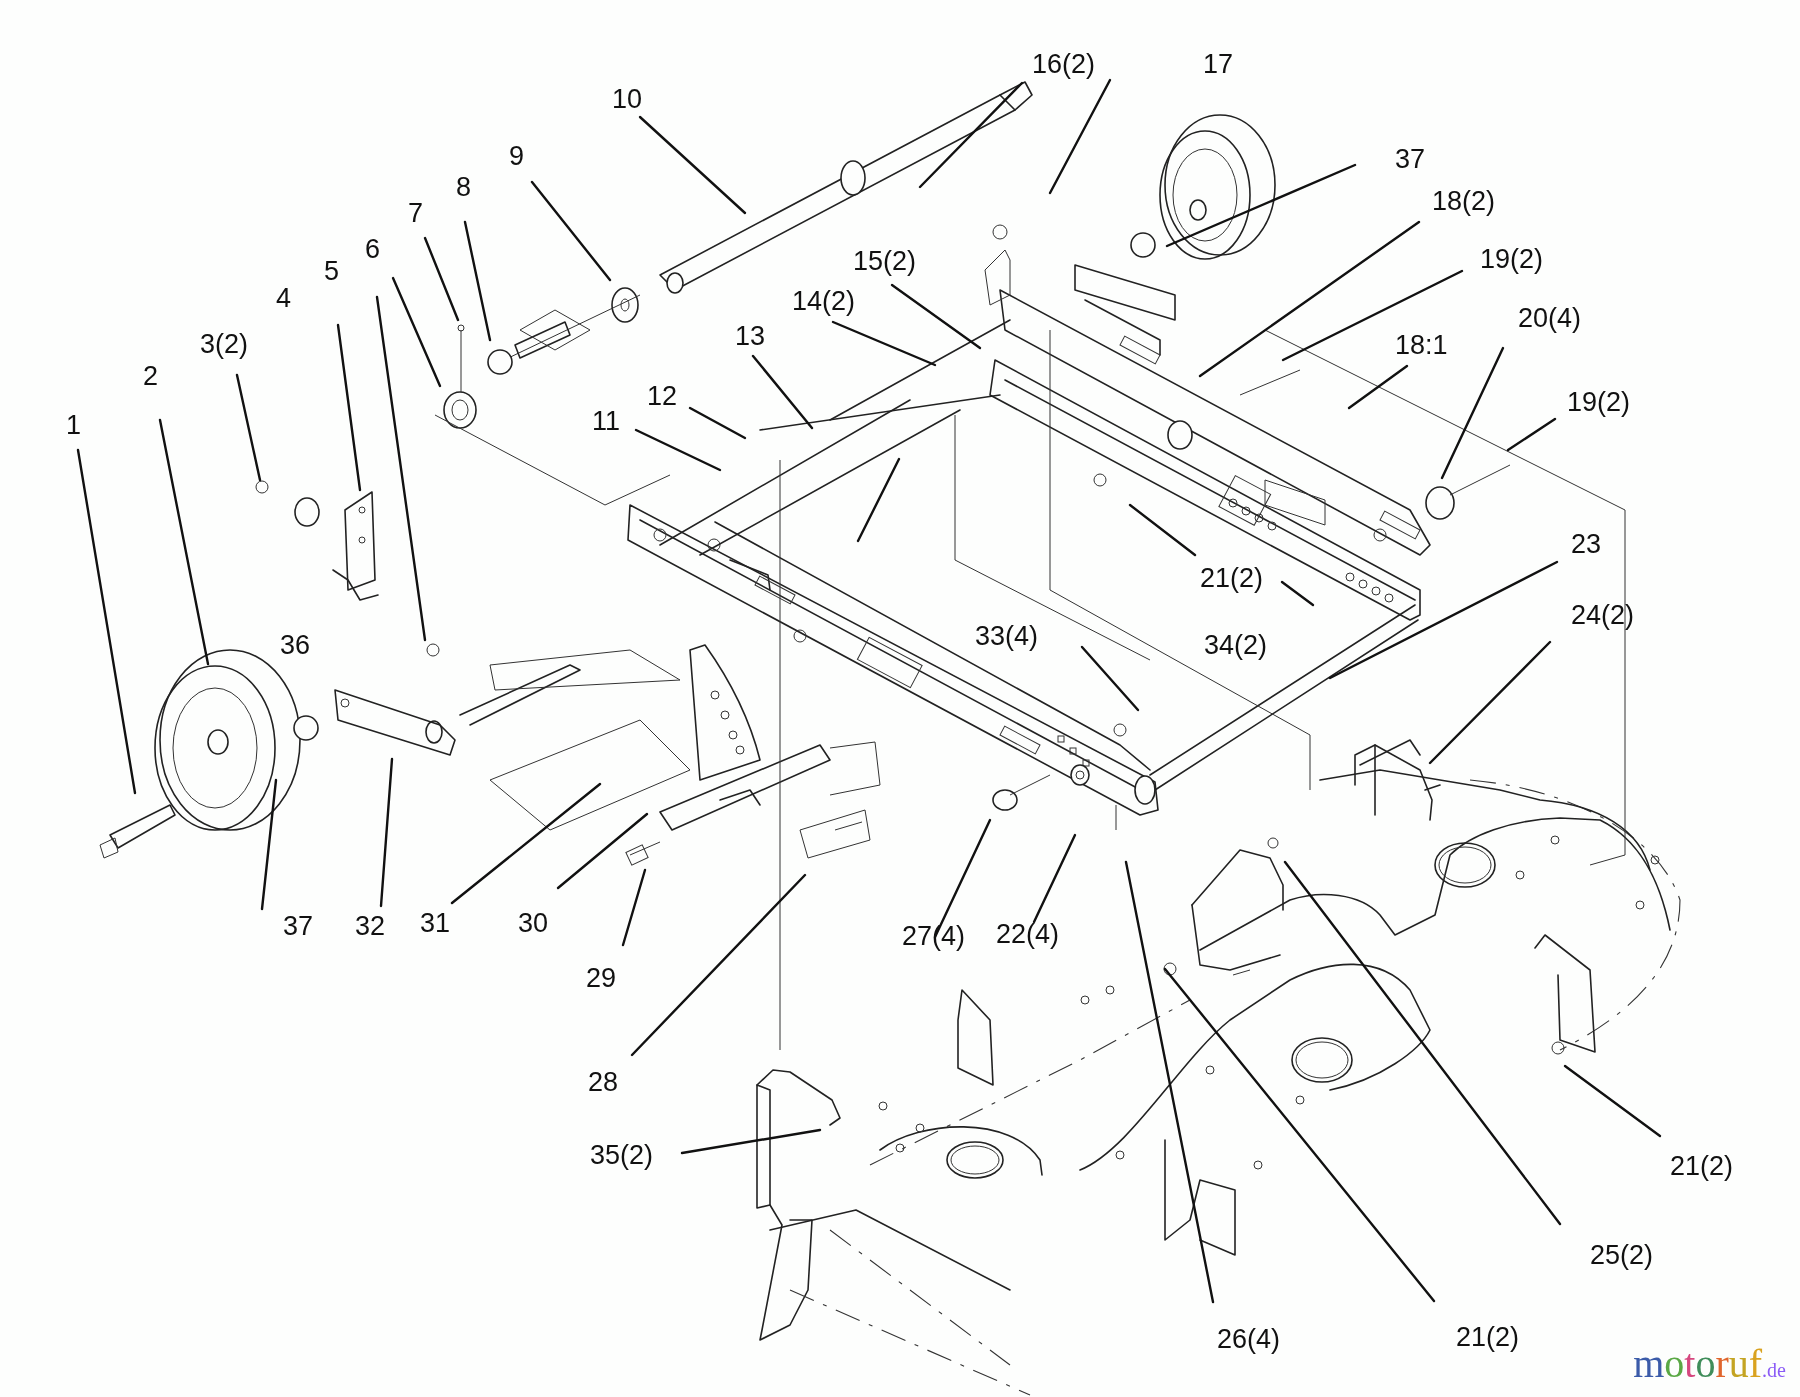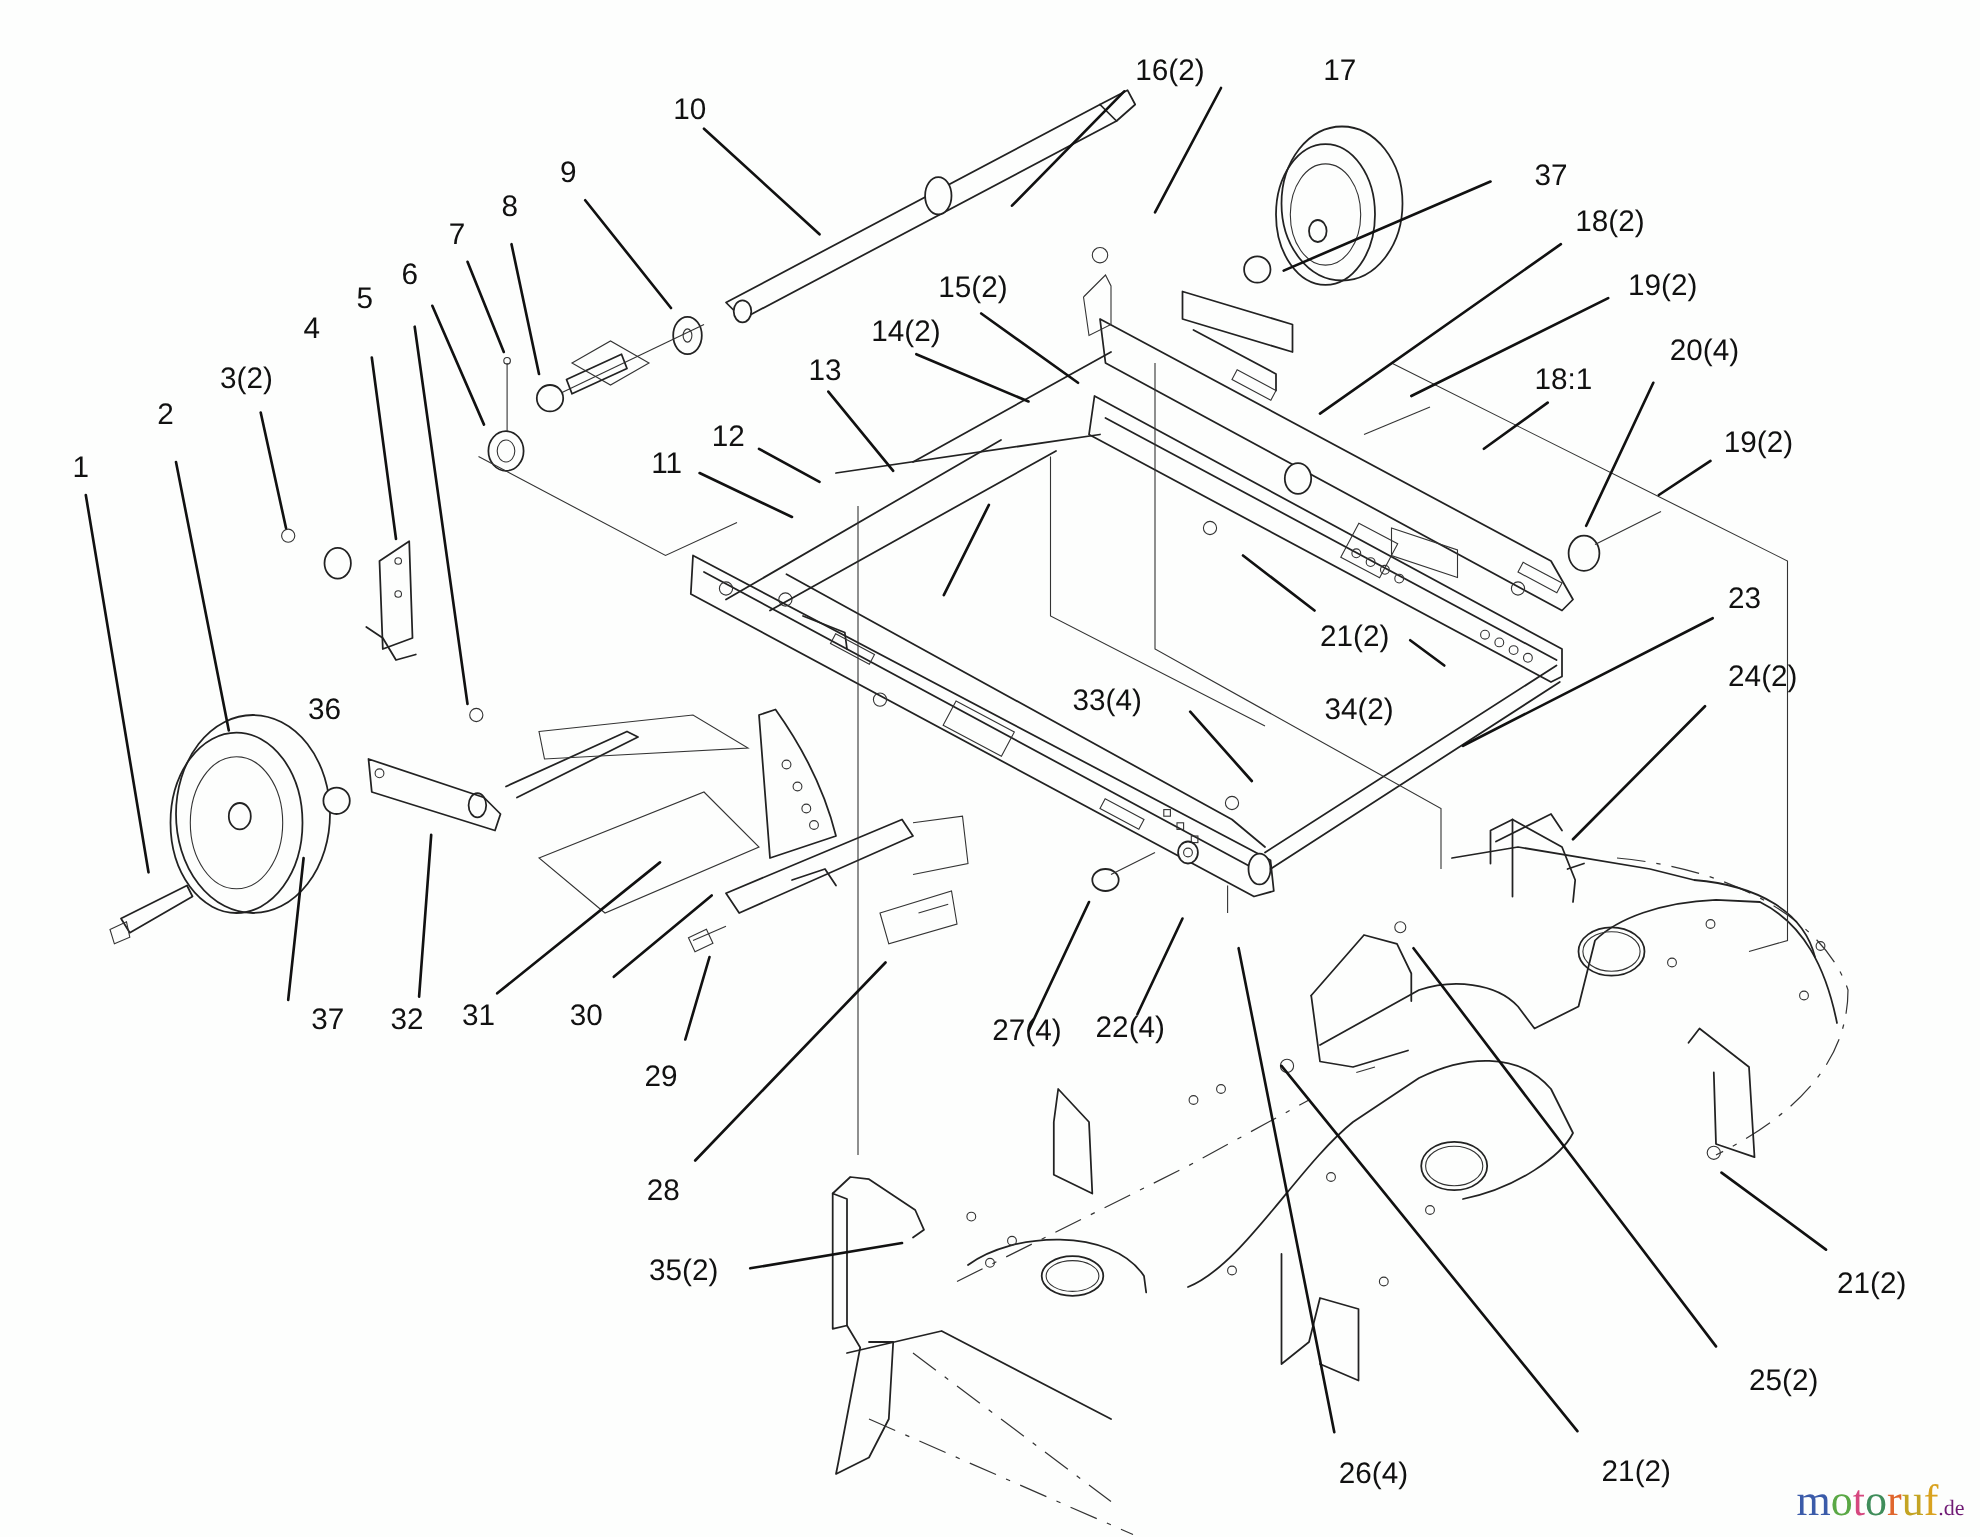--- a/index.html
+++ b/index.html
@@ -10,21 +10,21 @@
   .part-fill { fill: #fdfefd; stroke: #222; stroke-width: 1.6; stroke-linejoin: round; }
   .thin { fill: none; stroke: #333; stroke-width: 1; }
   .dash { fill: none; stroke: #333; stroke-width: 1.1; stroke-dasharray: 26 10 4 10; }
   .leader { stroke: #111; stroke-width: 2.4; stroke-linecap: round; }
   .callout { font-size: 27px; fill: #111; font-family: "Liberation Sans", "DejaVu Sans", sans-serif; }
   #watermark { position: absolute; right: 14px; bottom: 10px; font-family: "Liberation Serif", "DejaVu Serif", serif;
                font-size: 40px; letter-spacing: 0px; }
   #watermark .c0 { color: #3b5ba9; } #watermark .c1 { color: #5aa845; } #watermark .c2 { color: #d6477f; }
   #watermark .c3 { color: #3f8d5a; } #watermark .c4 { color: #e0662d; } #watermark .c5 { color: #c4a423; }
   #watermark .c6 { color: #d9a21f; }
-  #watermark .tld { font-size: 20px; color: #701a75; }
+  #watermark .tld { font-size: 20px; color: #8b5cf6; }
 </style>
 </head>
 <body>
 
 <svg id="diagram" viewBox="0 0 1800 1397" xmlns="http://www.w3.org/2000/svg">
 
   <g>
     <path class="part" d="M757,1085 L757,1208 L770,1205 L770,1090 Z"></path>
     <path class="part" d="M757,1085 L773,1070 L790,1072 L832,1100 L840,1118 L830,1125"></path>
     <path class="part" d="M770,1205 L782,1225 L762,1330 L760,1340 L790,1325 L808,1290 L812,1220 L790,1220"></path>

